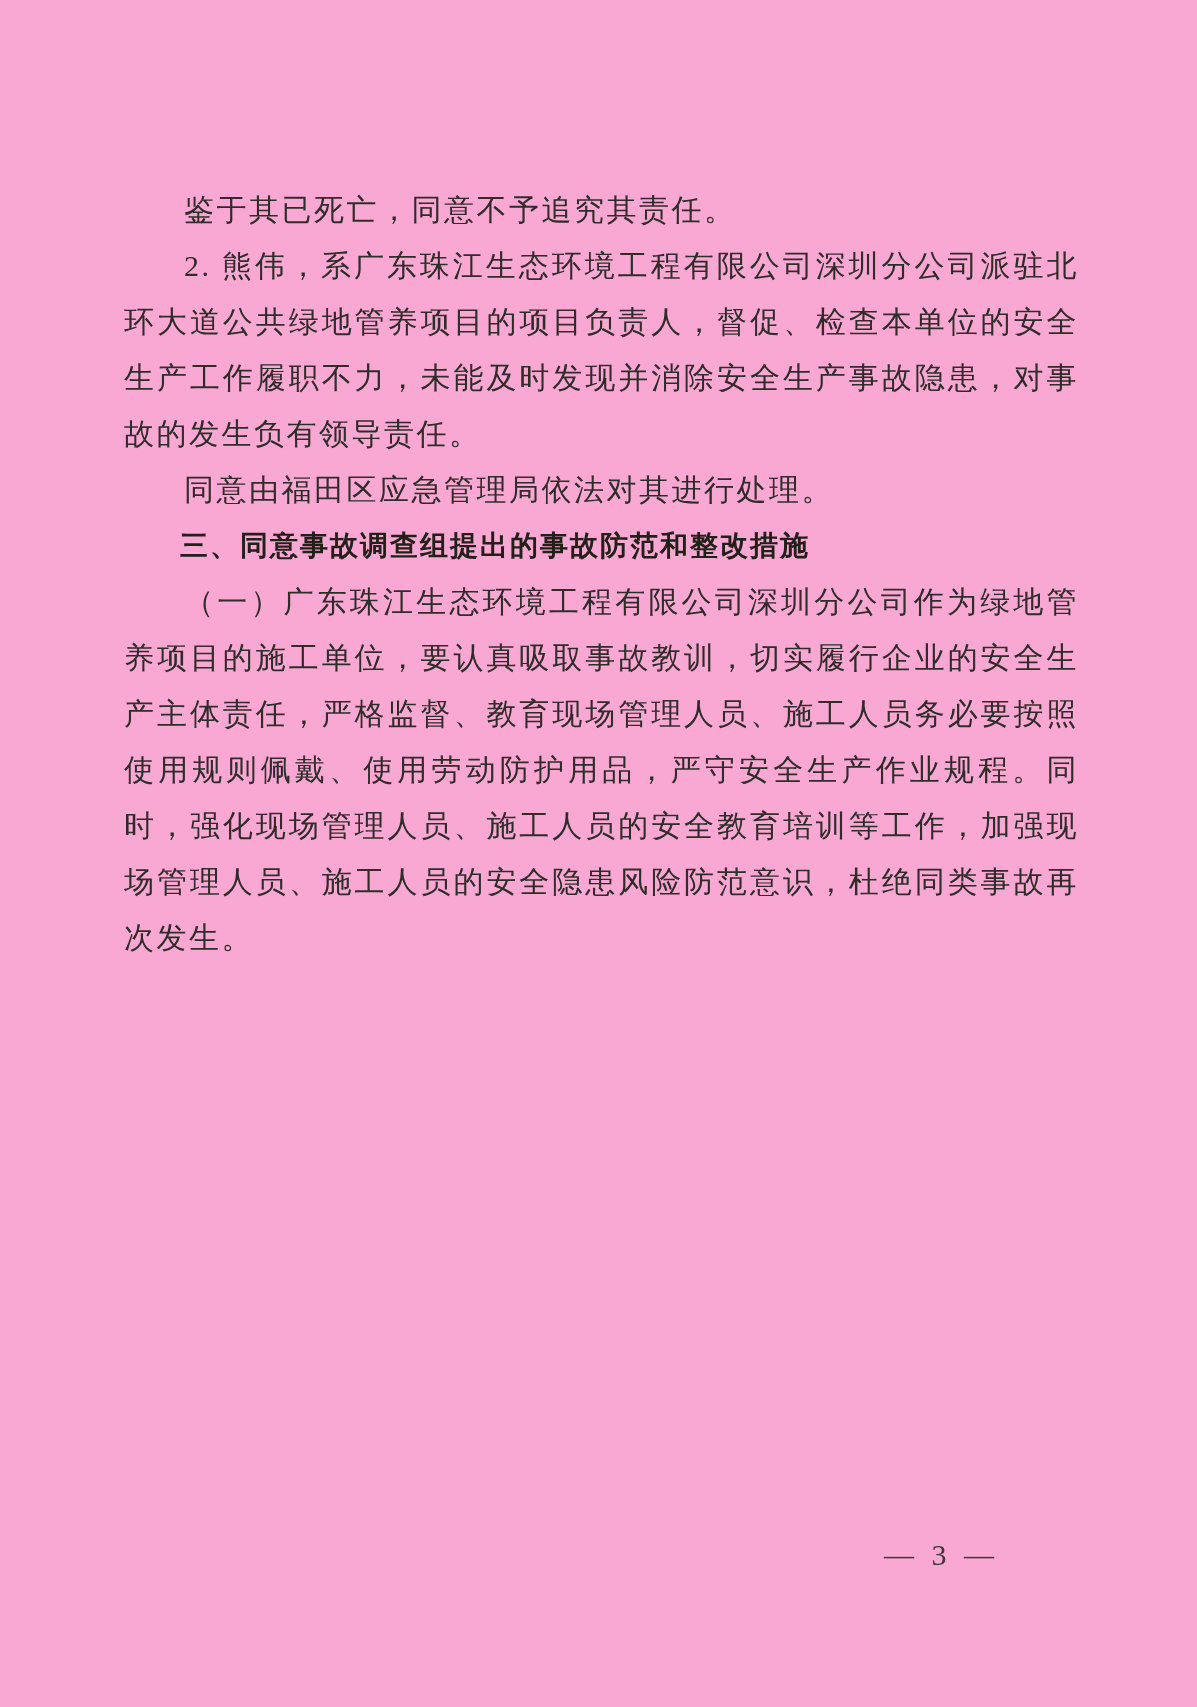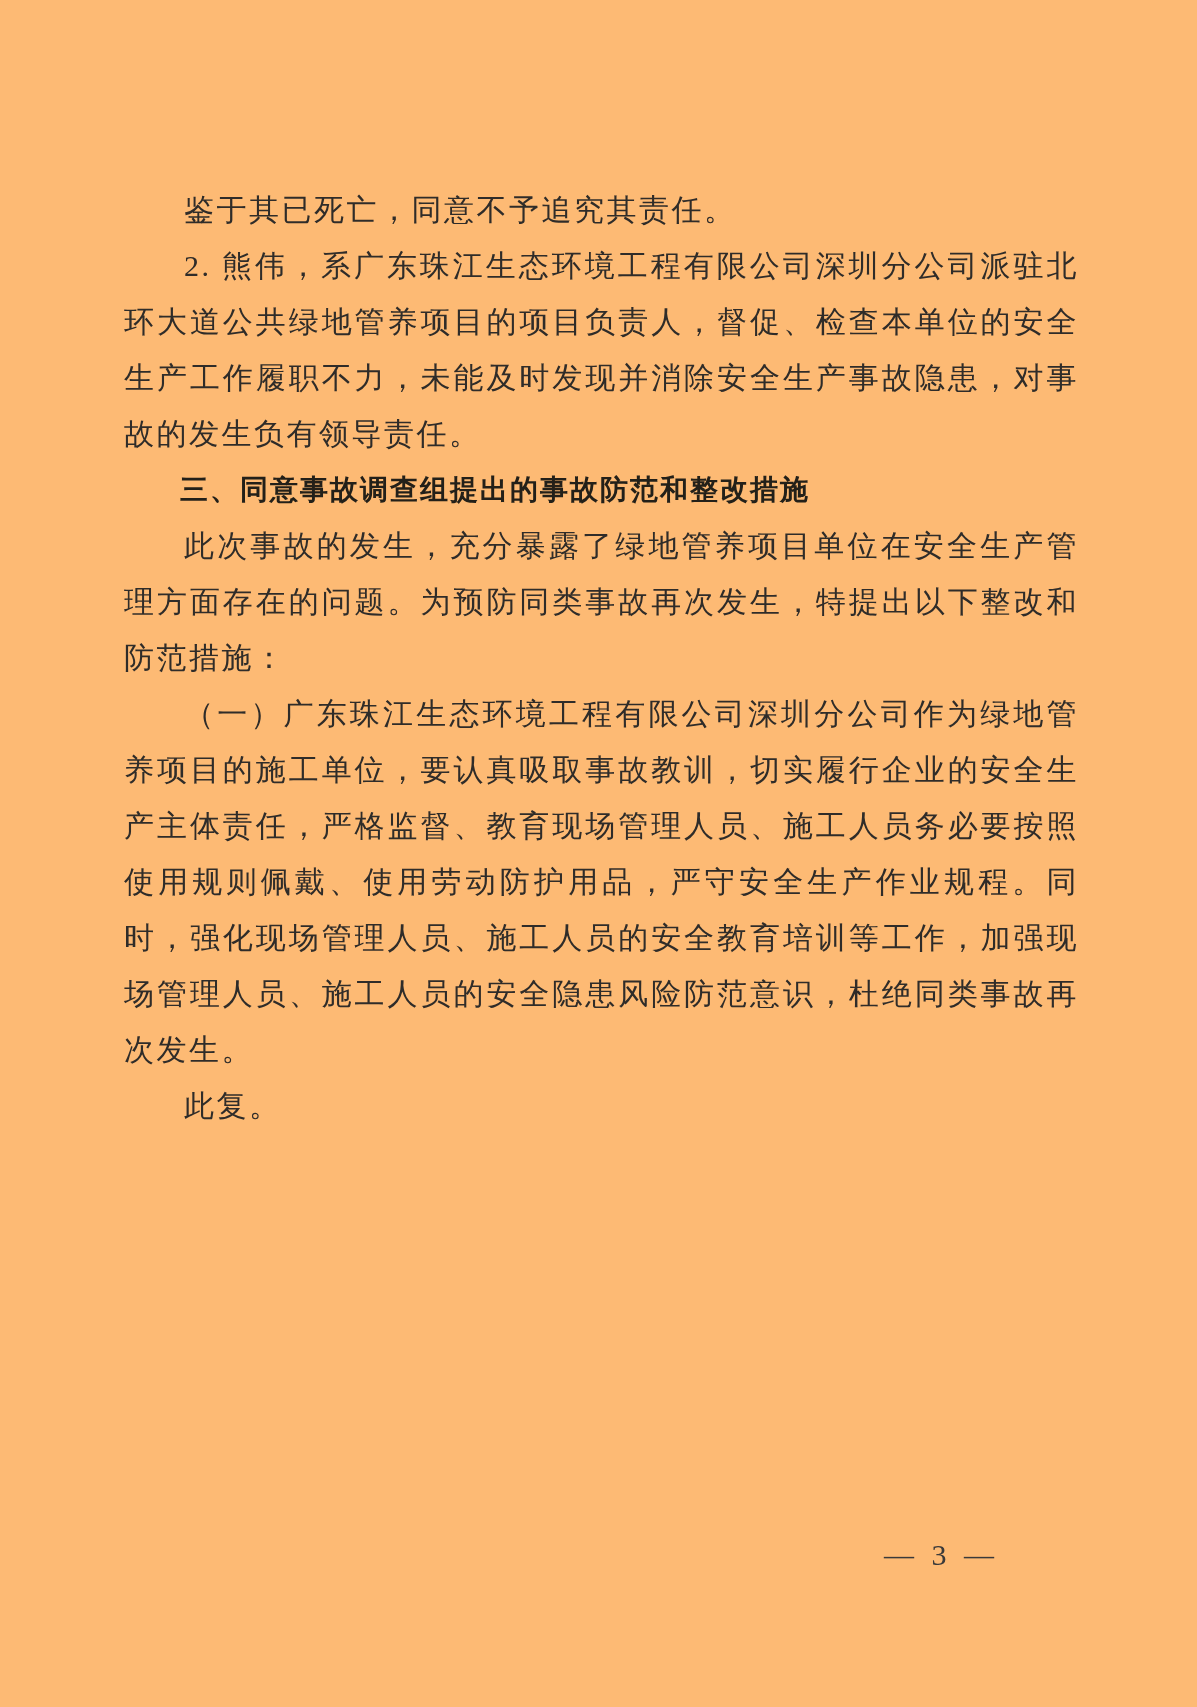--- a/index.html
+++ b/index.html
@@ -5,21 +5,21 @@
   html, body {
     margin: 0;
     padding: 0;
     background: #ffffff;
   }
   .page {
     position: relative;
     width: 1197px;
     height: 1707px;
     box-sizing: border-box;
-    background: #fdba74;
+    background: #f9a8d4;
     padding: 182px 118px 0 124px;
     color: #2f2c29;
     font-family: "Liberation Serif", serif;
     overflow: hidden;
   }
   .para {
     margin: 0;
     font-size: 30px;
     line-height: 56px;
     letter-spacing: 2.5px;
@@ -50,25 +50,24 @@
 </style>
 </head>
 <body>
 
 <div class="page">
 
   <p class="para">鉴于其已死亡，同意不予追究其责任。</p>
 
   <p class="para">2. 熊伟，系广东珠江生态环境工程有限公司深圳分公司派驻北环大道公共绿地管养项目的项目负责人，督促、检查本单位的安全生产工作履职不力，未能及时发现并消除安全生产事故隐患，对事故的发生负有领导责任。</p>
 
+  <p class="para">同意由福田区应急管理局依法对其进行处理。</p>
 
   <h2 class="heading">三、同意事故调查组提出的事故防范和整改措施</h2>
 
-  <p class="para">此次事故的发生，充分暴露了绿地管养项目单位在安全生产管理方面存在的问题。为预防同类事故再次发生，特提出以下整改和防范措施：</p>
 
   <p class="para">（一）广东珠江生态环境工程有限公司深圳分公司作为绿地管养项目的施工单位，要认真吸取事故教训，切实履行企业的安全生产主体责任，严格监督、教育现场管理人员、施工人员务必要按照使用规则佩戴、使用劳动防护用品，严守安全生产作业规程。同时，强化现场管理人员、施工人员的安全教育培训等工作，加强现场管理人员、施工人员的安全隐患风险防范意识，杜绝同类事故再次发生。</p>
 
 
-  <p class="para">此复。</p>
 
   <div class="page-number">— 3 —</div>
 
 </div>
 
 </body></html>

